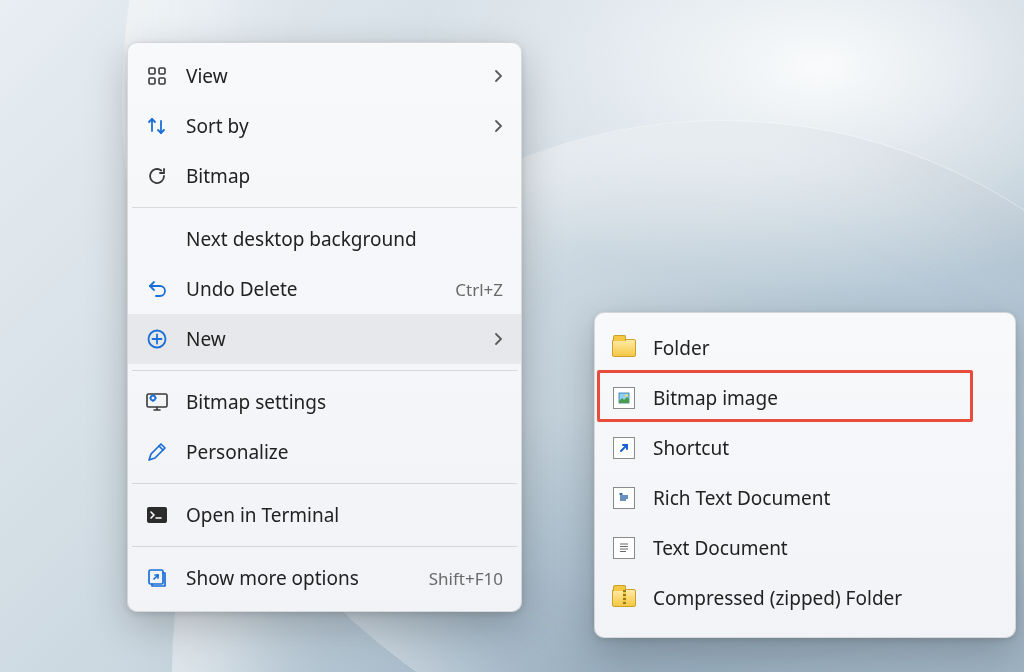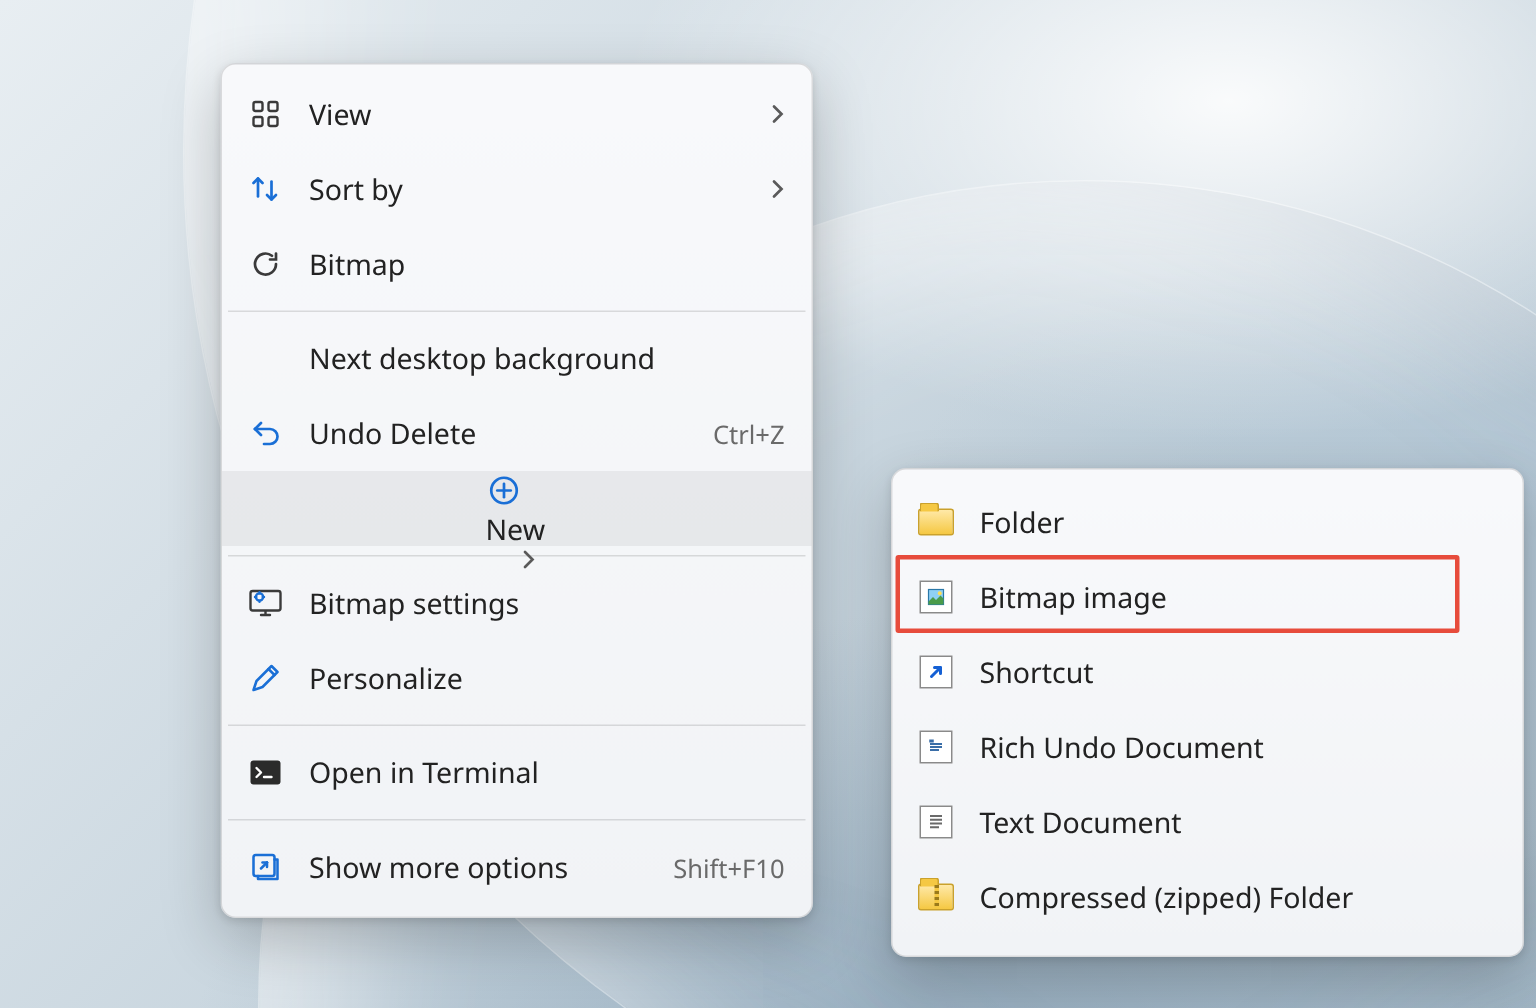--- a/index.html
+++ b/index.html
@@ -50,40 +50,38 @@
     background: linear-gradient(#f8f9fb, #f1f3f6);
     border: 1px solid rgba(0,0,0,0.12);
     border-radius: 10px;
     box-shadow: 0 14px 40px rgba(0,0,0,0.22), 0 2px 6px rgba(0,0,0,0.12);
     padding: 8px 0;
   }
   .menu-main {
     top: 42px;
     left: 127px;
     width: 395px;
-    margin-left: 20px;
   }
   .menu-sub {
     top: 312px;
     left: 594px;
     width: 422px;
     padding: 10px 0 14px;
   }
 
   .menu-item {
     display: flex;
     align-items: center;
     height: 50px;
     padding: 0 18px 0 16px;
     cursor: default;
     position: relative;
   }
   .menu-item.hl {
     background: rgba(0,0,0,0.055);
-    flex-direction: column;
   }
   .menu-item .icon {
     width: 26px;
     height: 26px;
     margin-right: 16px;
     display: flex;
     align-items: center;
     justify-content: center;
     flex-shrink: 0;
   }
@@ -341,21 +339,21 @@
 
   <div class="menu-item">
     <span class="icon">
       <span class="file-icon">
         <svg width="12" height="14" viewBox="0 0 12 14">
           <path d="M2 5 L10 5 M2 7 L10 7 M2 9 L8 9" stroke="#3a6ea8" stroke-width="1.3"></path>
           <rect x="1.5" y="2" width="3" height="2" fill="#3a6ea8"></rect>
         </svg>
       </span>
     </span>
-    <span class="label">Rich Undo Document</span>
+    <span class="label">Rich Text Document</span>
   </div>
 
   <div class="menu-item">
     <span class="icon">
       <span class="file-icon">
         <svg width="12" height="14" viewBox="0 0 12 14">
           <path d="M2 3 L10 3 M2 5.5 L10 5.5 M2 8 L10 8 M2 10.5 L8 10.5" stroke="#6a6a6a" stroke-width="1.2"></path>
         </svg>
       </span>
     </span>

